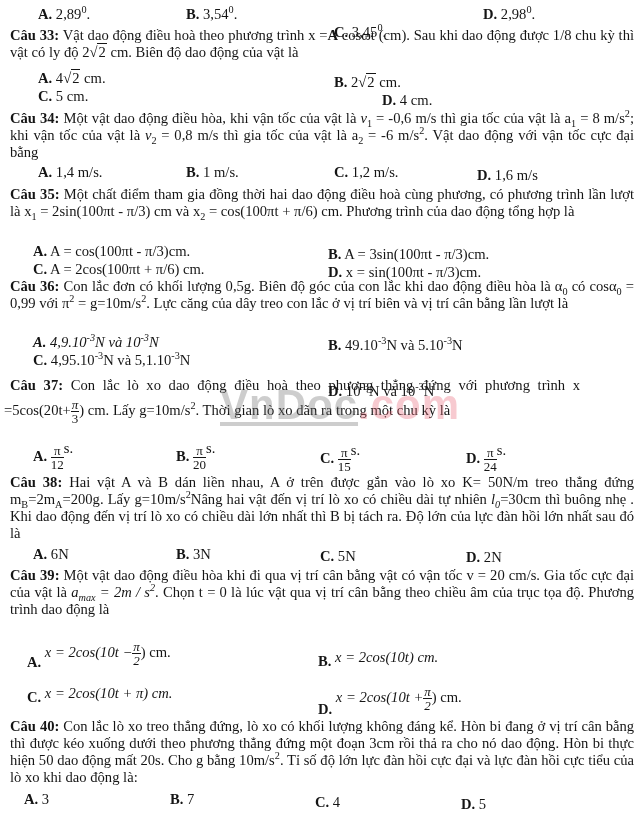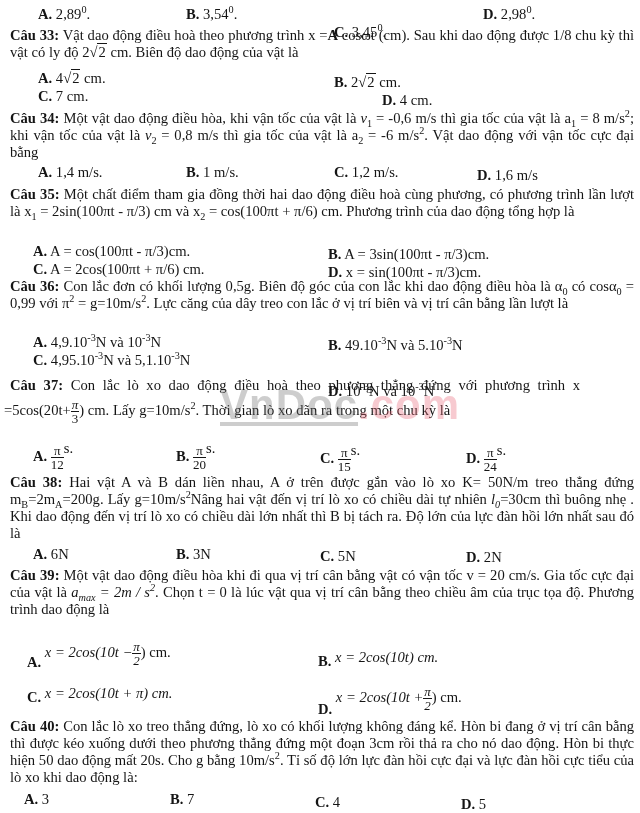--- a/index.html
+++ b/index.html
@@ -35,21 +35,21 @@
   <div class="opt" style="left:38px; top:6px;"><b>A.</b> <span>2,89</span><sup>0</sup><span>.</span></div>
   <div class="opt" style="left:186px; top:6px;"><b>B.</b> <span>3,54</span><sup>0</sup><span>.</span></div>
   <div class="opt" style="left:334px; top:24px;"><b>C.</b> <span>3,45</span><sup>0</sup><span>.</span></div>
   <div class="opt" style="left:483px; top:6px;"><b>D.</b> <span>2,98</span><sup>0</sup><span>.</span></div>
 
   <div class="q" style="top:27px;">
     <b class="num">Câu 33:</b><span> Vật dao động điều hoà theo phương trình x =</span><b>A</b><span> cosωt (cm). Sau khi dao động được 1/8 chu kỳ thì vật có ly độ 2</span><span class="sqrt">√<span class="r">2</span></span><span> cm. Biên độ dao động của vật là</span>
   </div>
   <div class="opt" style="left:38px; top:70px;"><b>A.</b> <span>4</span><span class="sqrt">√<span class="r">2</span></span><span> cm.</span></div>
   <div class="opt" style="left:334px; top:74px;"><b>B.</b> <span>2</span><span class="sqrt">√<span class="r">2</span></span><span> cm.</span></div>
-  <div class="opt" style="left:38px; top:88px;"><b>C.</b> <span>7 cm.</span></div>
+  <div class="opt" style="left:38px; top:88px;"><b>C.</b> <span>5 cm.</span></div>
   <div class="opt" style="left:334px; top:92px;margin-left:48px;"><b>D.</b> <span>4 cm.</span></div>
 
   <div class="q" style="top:110px;">
     <b class="num">Câu 34:</b><span> Một vật dao động điều hòa, khi vận tốc của vật là </span><i>v</i><sub>1</sub><span> = -0,6 m/s thì gia tốc của vật là a</span><sub>1</sub><span> = 8 m/s</span><sup>2</sup><span>; khi vận tốc của vật là </span><i>v</i><sub>2</sub><span> = 0,8 m/s thì gia tốc của vật là a</span><sub>2</sub><span> = -6 m/s</span><sup>2</sup><span>. Vật dao động với vận tốc cực đại bằng</span>
   </div>
   <div class="opt" style="left:38px; top:164px;"><b>A.</b> <span>1,4 m/s.</span></div>
   <div class="opt" style="left:186px; top:164px;"><b>B.</b> <span>1 m/s.</span></div>
   <div class="opt" style="left:334px; top:164px;"><b>C.</b> <span>1,2 m/s.</span></div>
   <div class="opt" style="left:477px; top:167px;"><b>D.</b> <span>1,6 m/s</span></div>
 
@@ -57,21 +57,21 @@
     <b class="num">Câu 35:</b><span> Một chất điểm tham gia đồng thời hai dao động điều hoà cùng phương, có phương trình lần lượt là x</span><sub>1</sub><span> = 2sin(100πt - π/3) cm và x</span><sub>2</sub><span> = cos(100πt + π/6) cm. Phương trình của dao động tổng hợp là</span>
   </div>
   <div class="opt" style="left:33px; top:243px;"><b>A.</b> <span>A = cos(100πt - π/3)cm.</span></div>
   <div class="opt" style="left:328px; top:246px;"><b>B.</b> <span>A = 3sin(100πt - π/3)cm.</span></div>
   <div class="opt" style="left:33px; top:261px;"><b>C.</b> <span>A = 2cos(100πt + π/6) cm.</span></div>
   <div class="opt" style="left:328px; top:264px;"><b>D.</b> <span>x = sin(100πt - π/3)cm.</span></div>
 
   <div class="q" style="top:278px;">
     <b class="num">Câu 36:</b><span> Con lắc đơn có khối lượng 0,5g. Biên độ góc của con lắc khi dao động điều hòa là α</span><sub>0</sub><span> có cosα</span><sub>0</sub><span> = 0,99 với π</span><sup>2</sup><span> = g=10m/s</span><sup>2</sup><span>. Lực căng của dây treo con lắc ở vị trí biên và vị trí cân bằng  lần lượt là</span>
   </div>
-  <div class="opt" style="left:33px; top:334px;"><b>A.</b> <span>4,9.10</span><sup>-3</sup><span>N và 10</span><sup>-3</sup><span>N</span></div>
+  <div class="opt" style="left:33px; top:334px;font-style:italic;"><b>A.</b> <span>4,9.10</span><sup>-3</sup><span>N và 10</span><sup>-3</sup><span>N</span></div>
   <div class="opt" style="left:328px; top:337px;"><b>B.</b> <span>49.10</span><sup>-3</sup><span>N và 5.10</span><sup>-3</sup><span>N</span></div>
   <div class="opt" style="left:33px; top:352px;"><b>C.</b> <span>4,95.10</span><sup>-3</sup><span>N và 5,1.10</span><sup>-3</sup><span>N</span></div>
   <div class="opt" style="left:328px; top:355px;margin-top:28px;"><b>D.</b> <span>10</span><sup>-3</sup><span>N và 10</span><sup>-3</sup><span>N</span></div>
 
   <div class="q" style="top:377px; word-spacing:4px;">
     <b class="num">Câu 37:</b><span> Con lắc lò xo dao động điều hoà theo phương thẳng đứng với phương trình x</span>
   </div>
   <div class="q" style="top:398px; left:4px;">
     <span>=5cos(20t+</span><span class="frac"><span class="n it">π</span><span class="d">3</span></span><span>) cm. Lấy g=10m/s</span><sup>2</sup><span>.  Thời gian lò xo dãn ra trong một chu kỳ là</span>
   </div>

